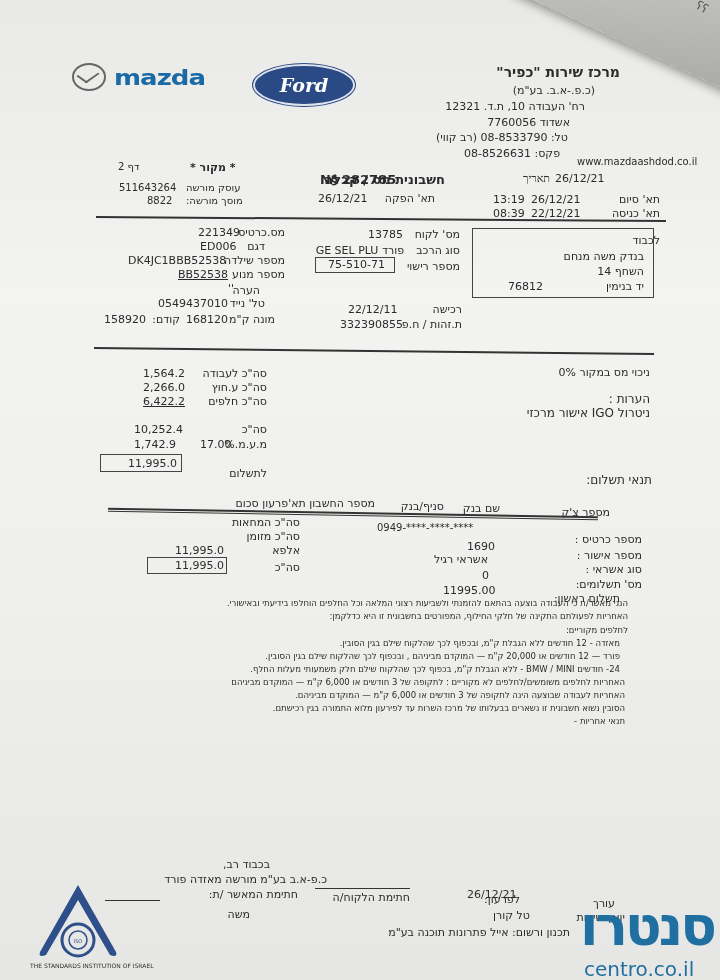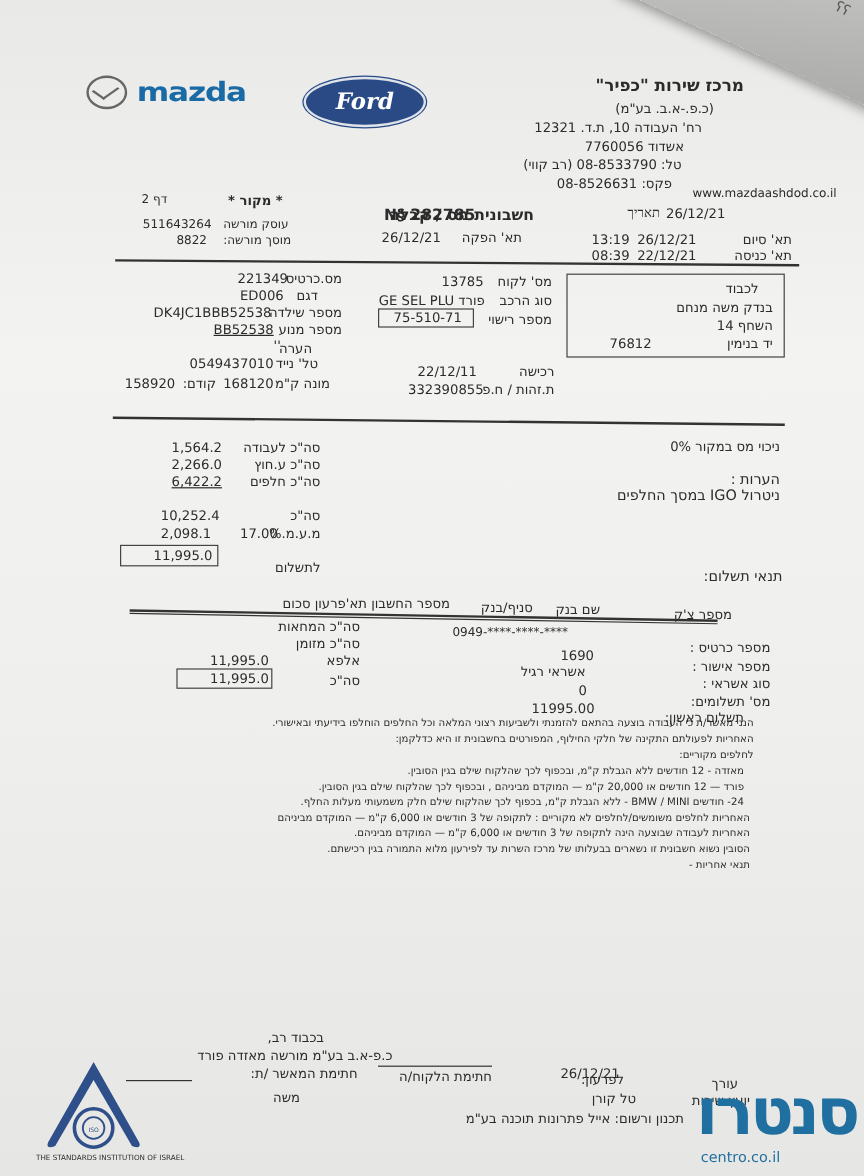--- a/index.html
+++ b/index.html
@@ -14,21 +14,21 @@
   .rule{position:absolute;background:#333;}
   .box{position:absolute;border:1.5px solid #444;}
   .mazda-logo{position:absolute;left:72px;top:62px;display:flex;align-items:center;gap:8px;}
   .mazda-mark{width:30px;height:24px;border:2px solid #666;border-radius:50%;position:relative;}
   .mazda-mark:after{content:"";position:absolute;left:6px;top:4px;width:14px;height:10px;border-bottom:2px solid #666;border-left:2px solid #666;transform:rotate(-45deg) skew(10deg,10deg);}
   .mazda-word{font-family:"DejaVu Sans",sans-serif;font-weight:bold;font-size:26px;color:#1a6aa6;letter-spacing:-1px;transform:scaleY(0.85);}
   .ford-logo{position:absolute;left:253px;top:64px;width:98px;height:38px;border-radius:50%;background:#2a4a86;border:2px solid #dfe3ea;box-shadow:0 0 0 1px #2a4a86;display:flex;align-items:center;justify-content:center;}
   .ford-word{font-family:"DejaVu Serif",serif;font-style:italic;font-weight:bold;color:#fff;font-size:19px;}
   .centro{position:absolute;left:580px;top:915px;width:130px;}
   .centro-heb{position:absolute;left:0;top:-20px;font-size:54px;font-weight:bold;color:#1f6fa0;direction:rtl;letter-spacing:-3px;}
-  .centro-url{position:absolute;left:4px;top:42px;font-size:12px;color:#1f6fa0;}
+  .centro-url{position:absolute;left:4px;top:42px;font-size:20px;color:#1f6fa0;}
   .iso{position:absolute;left:28px;top:880px;width:100px;height:90px;}
   .p-lines{font-size:8.5px;line-height:13px;}
 </style>
 </head>
 <body>
 
 <div class="paper">
   <div class="fold"></div>
   <div class="fold-note">ʕʕ</div>
 
@@ -64,21 +64,21 @@
   <div class="t s11" style="right:60px;top:193px;">תא' סיום</div>
   <div class="t s11 ltr" style="left:531px;top:193px;">26/12/21</div>
   <div class="t s11 ltr" style="left:493px;top:193px;">13:19</div>
   <div class="t s11" style="right:60px;top:207px;">תא' כניסה</div>
   <div class="t s11 ltr" style="left:531px;top:207px;">22/12/21</div>
   <div class="t s11 ltr" style="left:493px;top:207px;">08:39</div>
 
   <div class="rule" style="left:96px;top:218px;width:570px;height:2px;transform:rotate(0.4deg);"></div>
 
   <div class="box" style="left:472px;top:228px;width:180px;height:68px;"></div>
-  <div class="t s11" style="right:88px;top:234px;">לכבוד</div>
+  <div class="t s11" style="right:60px;top:234px;">לכבוד</div>
   <div class="t s11" style="right:76px;top:250px;">בנדק משה מנחם</div>
   <div class="t s11" style="right:76px;top:265px;">השחף 14</div>
   <div class="t s11" style="right:76px;top:280px;">יד בנימין</div>
   <div class="t s11 ltr" style="left:508px;top:280px;">76812</div>
 
   <div class="t s11" style="right:260px;top:228px;">מס' לקוח</div>
   <div class="t s11 ltr" style="left:368px;top:228px;">13785</div>
   <div class="t s11" style="right:260px;top:244px;">סוג הרכב</div>
   <div class="t s11" style="right:316px;top:244px;">פורד GE SEL PLU</div>
   <div class="t s11" style="right:260px;top:260px;">מספר רישוי</div>
@@ -103,33 +103,33 @@
   <div class="t s11 ltr" style="left:158px;top:297px;">0549437010</div>
   <div class="t s11" style="right:445px;top:313px;">מונה ק"מ</div>
   <div class="t s11 ltr" style="left:186px;top:313px;">168120</div>
   <div class="t s11" style="right:540px;top:313px;">קודם:</div>
   <div class="t s11 ltr" style="left:104px;top:313px;">158920</div>
 
   <div class="rule" style="left:94px;top:350px;width:560px;height:2px;transform:rotate(0.6deg);"></div>
 
   <div class="t s11" style="right:70px;top:366px;">ניכוי מס במקור 0%</div>
   <div class="t s12" style="right:70px;top:392px;">הערות :</div>
-  <div class="t s12" style="right:70px;top:406px;">ניטרול IGO במסך החלפים</div>
+  <div class="t s12" style="right:70px;top:406px;">ניטרול IGO אישור מרכזי</div>
 
   <div class="t s11" style="right:453px;top:367px;">סה"כ לעבודה</div>
   <div class="t s11 ltr" style="left:143px;top:367px;">1,564.2</div>
   <div class="t s11" style="right:453px;top:381px;">סה"כ ע.חוץ</div>
   <div class="t s11 ltr" style="left:143px;top:381px;">2,266.0</div>
   <div class="t s11" style="right:453px;top:395px;">סה"כ חלפים</div>
   <div class="t s11 ltr" style="left:143px;top:395px;text-decoration:underline;">6,422.2</div>
   <div class="t s11" style="right:453px;top:423px;">סה"כ</div>
   <div class="t s11 ltr" style="left:134px;top:423px;">10,252.4</div>
   <div class="t s11" style="right:453px;top:438px;">מ.ע.מ.%</div>
   <div class="t s11 ltr" style="left:200px;top:438px;">17.00</div>
-  <div class="t s11 ltr" style="left:134px;top:438px;">2,098.1</div>
+  <div class="t s11 ltr" style="left:134px;top:438px;">1,742.9</div>
   <div class="box" style="left:100px;top:454px;width:80px;height:16px;"></div>
   <div class="t s11 ltr" style="left:128px;top:457px;">11,995.0</div>
   <div class="t s11" style="right:453px;top:467px;">לתשלום</div>
 
   <div class="t s12" style="right:68px;top:473px;">תנאי תשלום:</div>
   <div class="t s11" style="right:110px;top:506px;">מספר צ'ק</div>
   <div class="t s11" style="right:220px;top:502px;">שם בנק</div>
   <div class="t s11" style="right:276px;top:500px;">סניף/בנק</div>
   <div class="t s11" style="right:345px;top:497px;">מספר החשבון תא'פרעון סכום</div>
   <div class="rule" style="left:108px;top:512px;width:490px;height:2px;transform:rotate(1deg);"></div>

